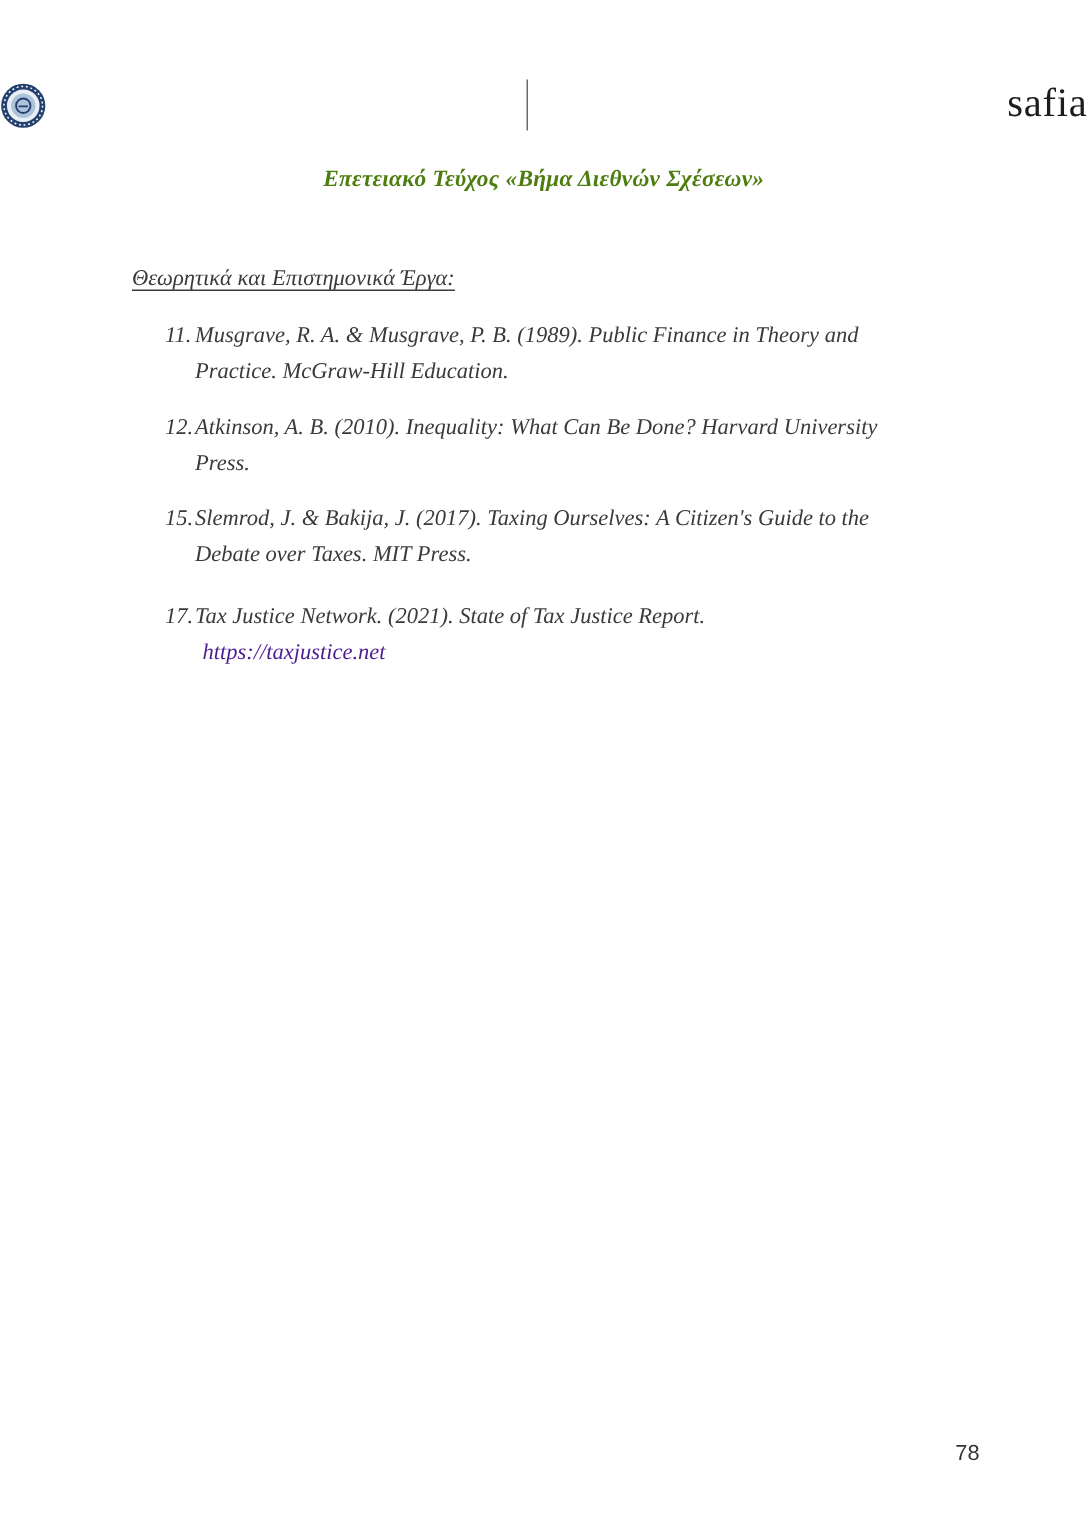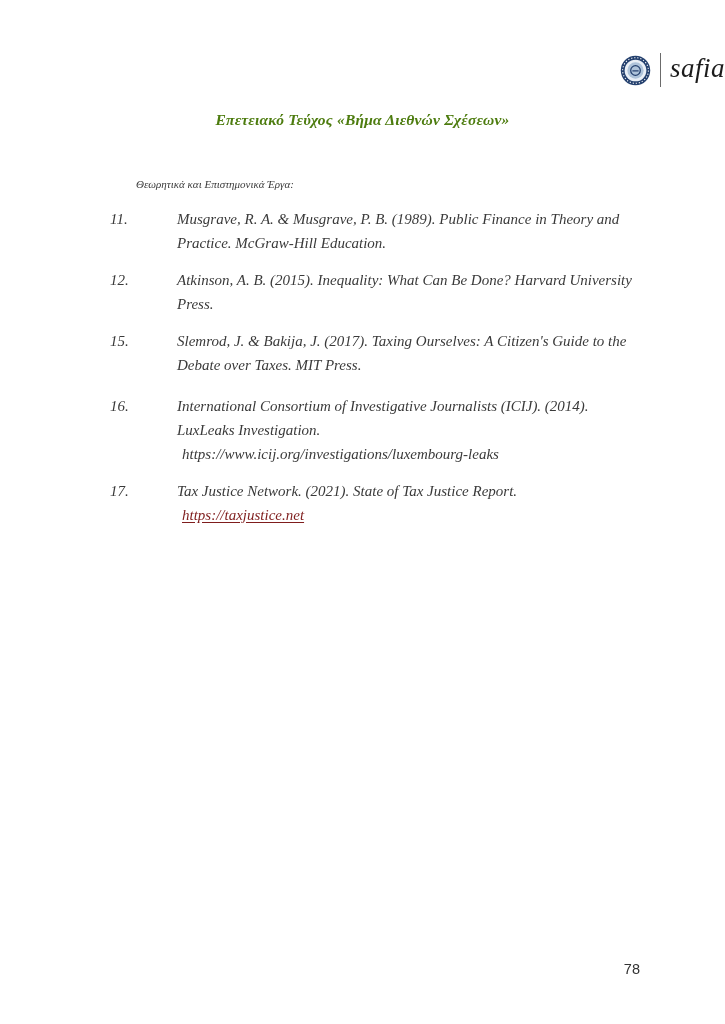--- a/index.html
+++ b/index.html
@@ -13,25 +13,24 @@
   }
   .page {
     width: 725px;
     height: 1024px;
     position: relative;
   }
   
   .logo-row {
     padding-top: 52px;
     display: flex;
-    justify-content: flex-end;
+    justify-content: space-between;
     align-items: center;
     gap: 9px;
     height: 36px;
-    font-style: italic;
   }
   .emblem { width: 31px; height: 31px; display: block; }
   .logo-divider {
     width: 1px; height: 34px;
     background: #6b6b6b;
   }
   .brand {
     font-family: "Liberation Serif", serif;
     font-size: 27px;
     color: #1c1c1c;
@@ -51,51 +50,49 @@
   }
   
   .content {
     padding: 0 92px 0 88px;
     color: #3a3a3a;
     font-style: italic;
     font-size: 15px;
   }
   .section-heading {
     font-style: italic;
-    font-size: 11px;
+    font-size: 15px;
     color: #3a3a3a;
+    text-decoration: underline;
     text-underline-offset: 3px;
-    margin-left: 48px;
   }
   .section-heading.first { margin-top: 49px; }
   .section-heading.second { margin-top: 15px; }
   .ref-list { margin-top: 17px; }
   .ref {
     display: flex;
     margin-bottom: 13px;
     line-height: 24px;
-    gap: 47px;
   }
   .ref-num {
     flex: none;
     width: 20px;
     margin-left: 22px;
   }
   .ref-body { width: 492px; }
   .ref-url { padding-left: 5px; }
   .ref-url.link {
-    color: #7f1d1d;
-    text-decoration: underline;
+    color: #4c1d95;
     text-underline-offset: 2px;
     cursor: pointer;
   }
   
   .page-number {
     position: absolute;
-    right: 85px;
+    right: 72px;
     bottom: 47px;
     font-family: "Liberation Sans", sans-serif;
     font-style: normal;
     font-size: 14.5px;
     color: #333333;
   }
 </style>
 </head>
 <body>
 
@@ -122,42 +119,35 @@
 
     <div class="ref-list">
 
       <div class="ref">
         <span class="ref-num">11.</span>
         <span class="ref-body">Musgrave, R. A. &amp; Musgrave, P. B. (1989). Public Finance in Theory and Practice. McGraw-Hill Education.</span>
       </div>
 
       <div class="ref">
         <span class="ref-num">12.</span>
-        <span class="ref-body">Atkinson, A. B. (2015). Inequality: What Can Be Done? Harvard University Press.</span>
+        <span class="ref-body">Atkinson, A. B. (2010). Inequality: What Can Be Done? Harvard University Press.</span>
       </div>
 
 
 
       <div class="ref">
         <span class="ref-num">15.</span>
         <span class="ref-body">Slemrod, J. &amp; Bakija, J. (2017). Taxing Ourselves: A Citizen's Guide to the Debate over Taxes. MIT Press.</span>
       </div>
 
     </div>
 
 
     <div class="ref-list">
 
-      <div class="ref">
-        <span class="ref-num">16.</span>
-        <span class="ref-body">
-          <span>International Consortium of Investigative Journalists (ICIJ). (2014). LuxLeaks Investigation.</span><br>
-          <span class="ref-url">https://www.icij.org/investigations/luxembourg-leaks</span>
-        </span>
-      </div>
 
       <div class="ref">
         <span class="ref-num">17.</span>
         <span class="ref-body">
           <span>Tax Justice Network. (2021). State of Tax Justice Report.</span><br>
           <span class="ref-url link">https://taxjustice.net</span>
         </span>
       </div>
 
 

